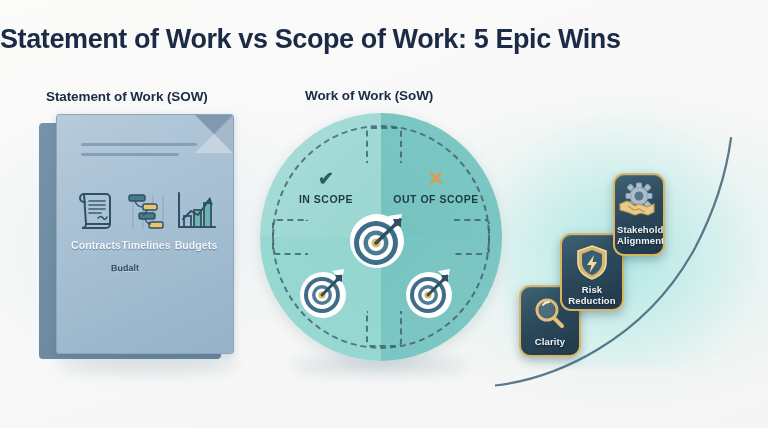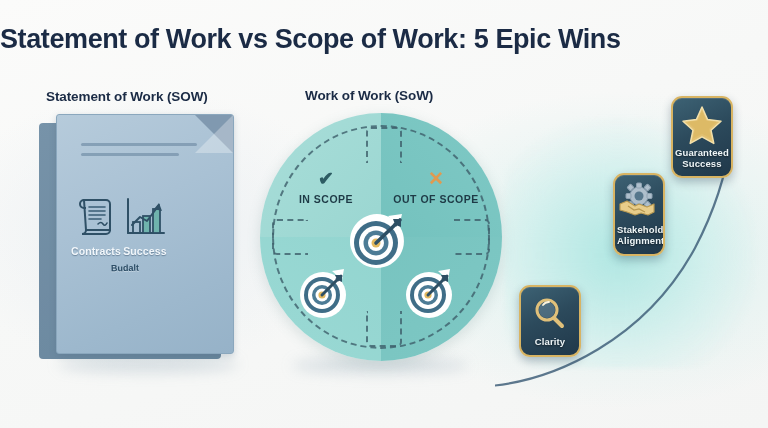--- a/index.html
+++ b/index.html
@@ -57,22 +57,22 @@
   #doc-fold2 {
     position: absolute; right: 0; top: 0;
     width: 0; height: 0;
     border-left: 38px solid transparent;
     border-bottom: 38px solid rgba(255,255,255,.30);
   }
   .doc-rule { position: absolute; height: 3px; border-radius: 2px; background: #7e99b0; opacity: .85; }
   #rule1 { left: 24px; top: 28px; width: 116px; }
   #rule2 { left: 24px; top: 38px; width: 98px; }
   #doc-grid {
-    position: absolute; left: 14px; top: 56px; width: 150px; height: 172px;
-    display: grid; grid-template-columns: 1fr 1fr 1fr 1fr; grid-template-rows: 1fr 1fr;
+    position: absolute; left: 14px; top: 50px; width: 150px; height: 172px;
+    display: grid; grid-template-columns: 1fr 1fr 1fr; grid-template-rows: 1fr 1fr;
   }
   .doc-cell { display: flex; flex-direction: column; align-items: center; justify-content: flex-end; gap: 2px; }
   .doc-cell .glyph { height: 52px; display: flex; align-items: center; justify-content: center; }
   .doc-label {
     font-size: 10.5px; font-weight: 600; color: #f2f7fb;
     text-shadow: 0 1px 1px rgba(40,65,90,.45);
     letter-spacing: .1px;
   }
   #budget-note {
     position: absolute; left: 30px; top: 148px;
@@ -196,34 +196,54 @@
                 <line x1="13" y1="16" x2="29" y2="16"></line>
                 <line x1="13" y1="20" x2="29" y2="20"></line>
                 <line x1="13" y1="24" x2="25" y2="24"></line>
               </g>
               <path d="M22 29 q3 -3 5 0 t4 -1" fill="none" stroke="#2f5066" stroke-width="1.6" stroke-linecap="round"></path>
             </svg>
           </span>
           <span class="doc-label">Contracts</span>
         </div>
 
+        <div class="doc-cell">
+          <span class="glyph">
+            <svg width="46" height="44" viewBox="0 0 46 44">
+              <g stroke="#8aa7bd" stroke-width="1.2" opacity=".8">
+                <line x1="10" y1="6" x2="10" y2="40"></line>
+                <line x1="20" y1="6" x2="20" y2="40"></line>
+                <line x1="30" y1="6" x2="30" y2="40"></line>
+                <line x1="40" y1="6" x2="40" y2="40"></line>
+              </g>
+              <rect x="6" y="6" width="16" height="6" rx="2" fill="#4a7a8e" stroke="#2f5066" stroke-width="1.4"></rect>
+              <rect x="20" y="15" width="14" height="6" rx="2" fill="#e8c56a" stroke="#2f5066" stroke-width="1.4"></rect>
+              <rect x="16" y="24" width="16" height="6" rx="2" fill="#4a7a8e" stroke="#2f5066" stroke-width="1.4"></rect>
+              <rect x="26" y="33" width="14" height="6" rx="2" fill="#e8c56a" stroke="#2f5066" stroke-width="1.4"></rect>
+              <path d="M12 12 q2 6 8 6" fill="none" stroke="#2f5066" stroke-width="1.3"></path>
+              <path d="M24 21 q-2 5 -4 5" fill="none" stroke="#2f5066" stroke-width="1.3"></path>
+              <path d="M22 30 q2 5 6 5" fill="none" stroke="#2f5066" stroke-width="1.3"></path>
+            </svg>
+          </span>
+          <span class="doc-label">Timelines</span>
+        </div>
 
         <div class="doc-cell">
           <span class="glyph">
             <svg width="48" height="44" viewBox="0 0 48 44">
               <line x1="7" y1="4" x2="7" y2="38" stroke="#2f5066" stroke-width="2" stroke-linecap="round"></line>
               <line x1="7" y1="38" x2="43" y2="38" stroke="#2f5066" stroke-width="2" stroke-linecap="round"></line>
               <rect x="12" y="27" width="7" height="11" fill="none" stroke="#2f5066" stroke-width="1.8"></rect>
               <rect x="22" y="21" width="7" height="17" fill="#6fb3ad" stroke="#2f5066" stroke-width="1.8"></rect>
               <rect x="32" y="14" width="7" height="24" fill="#6fb3ad" stroke="#2f5066" stroke-width="1.8"></rect>
               <polyline points="11,30 19,22 26,26 38,10" fill="none" stroke="#2f5066" stroke-width="2" stroke-linecap="round" stroke-linejoin="round"></polyline>
               <polygon points="38,8 41,16 33,14" fill="#2f5066"></polygon>
             </svg>
           </span>
-          <span class="doc-label">Success</span>
+          <span class="doc-label">Budgets</span>
         </div>
 
 
       </div>
     </div>
   </div>
 
   <div class="sec-head" id="head-scope">Work of Work (SoW)</div>
 
   <div class="soft-shadow" id="sh-circ"></div>
@@ -311,20 +331,30 @@
         <svg width="38" height="38" viewBox="0 0 38 38">
           <circle cx="16" cy="15" r="10" fill="none" stroke="#e0c07a" stroke-width="3"></circle>
           <circle cx="16" cy="15" r="8" fill="rgba(190,220,235,.22)"></circle>
           <path d="M12 10 a7 7 0 0 1 6 -3" fill="none" stroke="#fdf4dc" stroke-width="1.8" stroke-linecap="round"></path>
           <line x1="23" y1="23" x2="31" y2="31" stroke="#e0c07a" stroke-width="4" stroke-linecap="round"></line>
         </svg>
       </span>
       <span class="c-label">Clarity</span>
     </div>
 
+    <div class="card" id="card-2">
+      <span class="c-icon">
+        <svg width="36" height="38" viewBox="0 0 36 38">
+          <path d="M18 3 L32 8 v11 c0 8 -6 14 -14 17 C10 33 4 27 4 19 V8z" fill="#d9b769" stroke="#f0dca4" stroke-width="1.6"></path>
+          <path d="M18 7 L28 11 v8.5 c0 6 -4.5 10.5 -10 12.8 C12.5 30 8 25.5 8 19.5 V11z" fill="#3b5d72"></path>
+          <polygon points="20,12 13,22 17.5,22 15.5,30 23,19 18.5,19" fill="#f2dda6"></polygon>
+        </svg>
+      </span>
+      <span class="c-label">Risk Reduction</span>
+    </div>
 
     <div class="card" id="card-3">
       <span class="c-icon">
         <svg width="44" height="40" viewBox="0 0 44 40">
           <g fill="#aebfcc" stroke="#8ea2b2" stroke-width="1">
             <circle cx="22" cy="14" r="9"></circle>
             <rect x="19.5" y="1" width="5" height="5" rx="1"></rect>
             <rect x="19.5" y="22" width="5" height="5" rx="1"></rect>
             <rect x="9" y="11.5" width="5" height="5" rx="1"></rect>
             <rect x="30" y="11.5" width="5" height="5" rx="1"></rect>
@@ -334,24 +364,15 @@
             <rect x="28" y="20" width="5" height="5" rx="1" transform="rotate(-45 30.5 22.5)"></rect>
           </g>
           <circle cx="22" cy="14" r="4.5" fill="#56778c"></circle>
           <path d="M3 22 l7 -3 l8 5 l4 -2 l8 3 l7 -3 v8 l-6 3 l-7 -2 l-6 2 l-8 -3 l-7 -2z" fill="#e8cd8a" stroke="#b99a52" stroke-width="1.2" stroke-linejoin="round"></path>
           <path d="M11 24 l6 4 l5 -1 l6 3" fill="none" stroke="#b99a52" stroke-width="1.2"></path>
         </svg>
       </span>
       <span class="c-label">Stakeholder Alignment</span>
     </div>
 
-    <div class="card" id="card-4">
-      <span class="c-icon">
-        <svg width="42" height="40" viewBox="0 0 42 40">
-          <polygon points="21,2 26.6,14.6 40,16.2 30,25.2 32.8,38.4 21,31.8 9.2,38.4 12,25.2 2,16.2 15.4,14.6" fill="#e2c070" stroke="#f3e0aa" stroke-width="1.5" stroke-linejoin="round"></polygon>
-          <polygon points="21,6 25.3,15.8 35.5,17 28,23.8 30,33.6 21,28.7 12,33.6 14,23.8 6.5,17 16.7,15.8" fill="#d8b45f" opacity=".55"></polygon>
-        </svg>
-      </span>
-      <span class="c-label">Guaranteed Success</span>
-    </div>
   </div>
 
 </div>
 
 </body></html>

